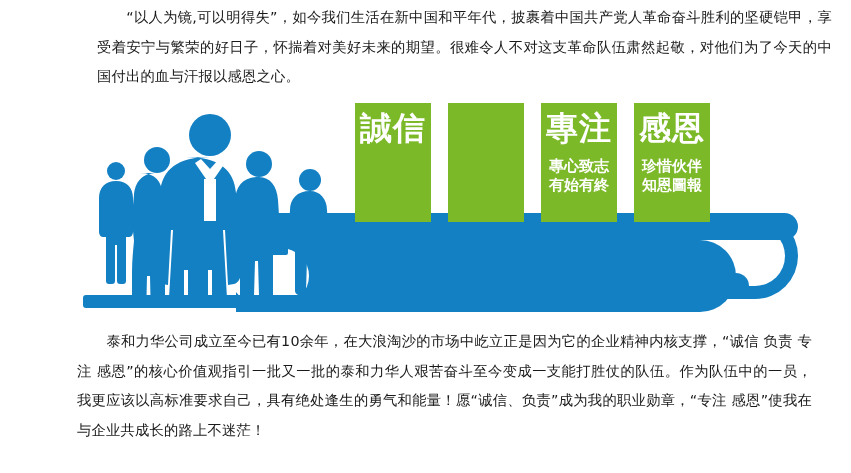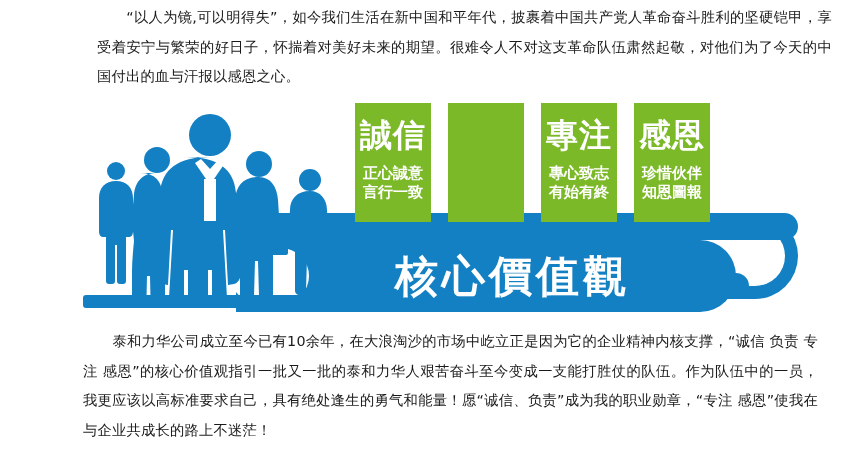--- a/index.html
+++ b/index.html
@@ -31,21 +31,21 @@
     text-align: justify;
     letter-spacing: 0.2px;
     white-space: pre-wrap;
   }
   .para-top {
     left: 97px;
     top: 3px;
     width: 735px;
   }
   .para-bottom {
-    left: 83px;
+    left: 77px;
     top: 327px;
     width: 735px;
   }
   .indent { display: inline-block; width: 2.05em; }
 
   
   .infographic {
     position: absolute;
     left: 83px;
     top: 102px;
@@ -160,21 +160,21 @@
     z-index: 8;
   }
   .card {
     width: 80px;
     height: 119px;
     background: #7cb928;
     display: flex;
     flex-direction: column;
     align-items: center;
     box-sizing: border-box;
-    padding-top: 12px;
+    padding-top: 5px;
   }
   .card-title {
     color: #ffffff;
     font-weight: bold;
     font-size: 32px;
     line-height: 40px;
     letter-spacing: 1px;
     white-space: nowrap;
     font-family: "DejaVu Sans", "Liberation Sans", sans-serif;
   }
@@ -198,21 +198,20 @@
   <div class="para para-top"><span class="indent"></span><span>“以人为镜,可以明得失”，如今我们生活在新中国和平年代，披裹着中国共产党人革命奋斗胜利的坚硬铠甲，享受着安宁与繁荣的好日子，怀揣着对美好未来的期望。很难令人不对这支革命队伍肃然起敬，对他们为了今天的中国付出的血与汗报以感恩之心。</span></div>
 
   <div class="infographic">
 
     <div class="ribbon-outer"></div>
     <div class="ribbon-loop-right"></div>
     <div class="ribbon-bar-lower"></div>
     <div class="ribbon-main"></div>
     <div class="ribbon-gap"></div>
     <div class="ribbon-notch"></div>
-    <div class="ribbon-title">核心價值觀</div>
 
     <div class="ground-bar"></div>
 
     <svg class="people" viewBox="0 0 282 200">
       <g fill="#1380c4">
 
         <g>
           <circle cx="33" cy="69" r="9"></circle>
           <path d="M33 79 c-11 0 -17 7 -17 17 l0 34 c0 3 2 5 4 5 l3 0 0 44 c0 2 1 3 3 3 l3 0 c2 0 3 -1 3 -3 l0 -36 2 0 0 36 c0 2 1 3 3 3 l3 0 c2 0 3 -1 3 -3 l0 -44 3 0 c2 0 4 -2 4 -5 l0 -34 c0 -10 -6 -17 -17 -17 z"></path>
         </g>
@@ -240,24 +239,20 @@
         <g>
           <circle cx="227" cy="78" r="11"></circle>
           <path d="M227 89 c-13 0 -20 8 -20 19 l-2 34 c0 4 2 6 5 6 l2 0 0 41 c0 2 2 4 4 4 l3 0 c2 0 4 -2 4 -4 l1 -33 3 0 1 33 c0 2 2 4 4 4 l3 0 c2 0 4 -2 4 -4 l0 -41 2 0 c3 0 5 -2 5 -6 l-2 -34 c0 -11 -7 -19 -17 -19 z"></path>
         </g>
       </g>
     </svg>
 
     <div class="cards">
       <div class="card">
         <div class="card-title">誠信</div>
-        <div class="card-sub">
-          <div>正心誠意</div>
-          <div>言行一致</div>
-        </div>
       </div>
       <div class="card">
       </div>
       <div class="card">
         <div class="card-title">專注</div>
         <div class="card-sub">
           <div>專心致志</div>
           <div>有始有終</div>
         </div>
       </div>

